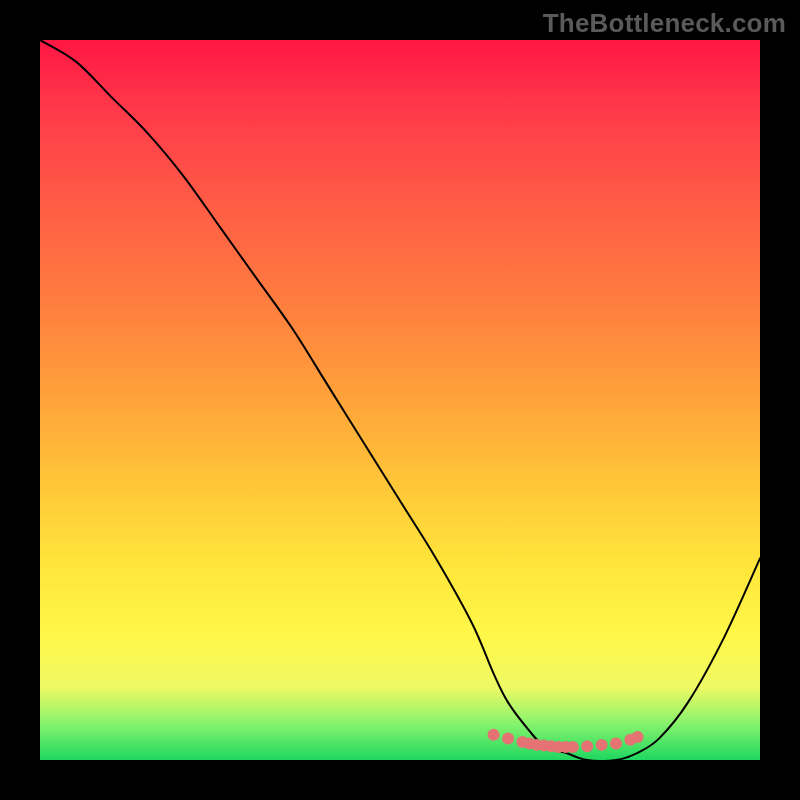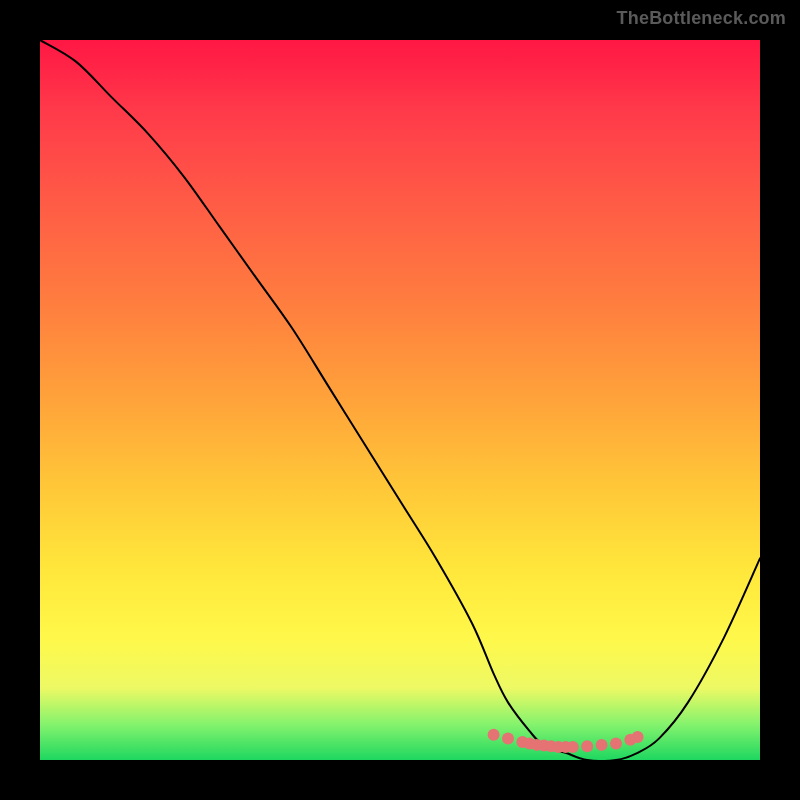--- a/index.html
+++ b/index.html
@@ -14,21 +14,21 @@
     position: relative;
     width: 800px;
     height: 800px;
     background: #000;
   }
   .watermark {
     position: absolute;
     top: 8px;
     right: 14px;
     color: #5a5a5a;
-    font-size: 18px;
+    font-size: 26px;
     font-weight: bold;
     letter-spacing: 0.2px;
     user-select: none;
   }
   .plot-area {
     position: absolute;
     left: 40px;
     top: 40px;
     width: 720px;
     height: 720px;

